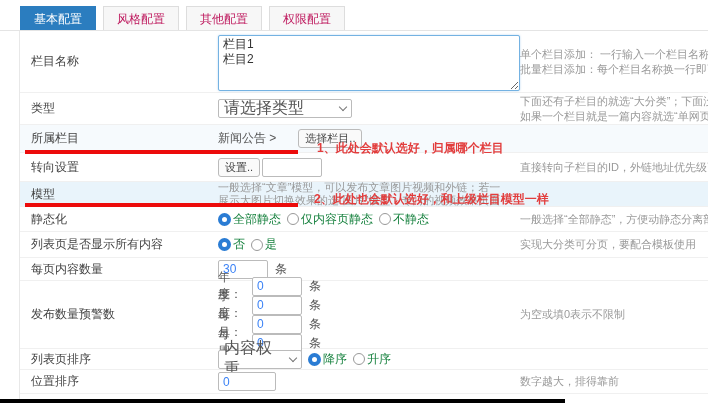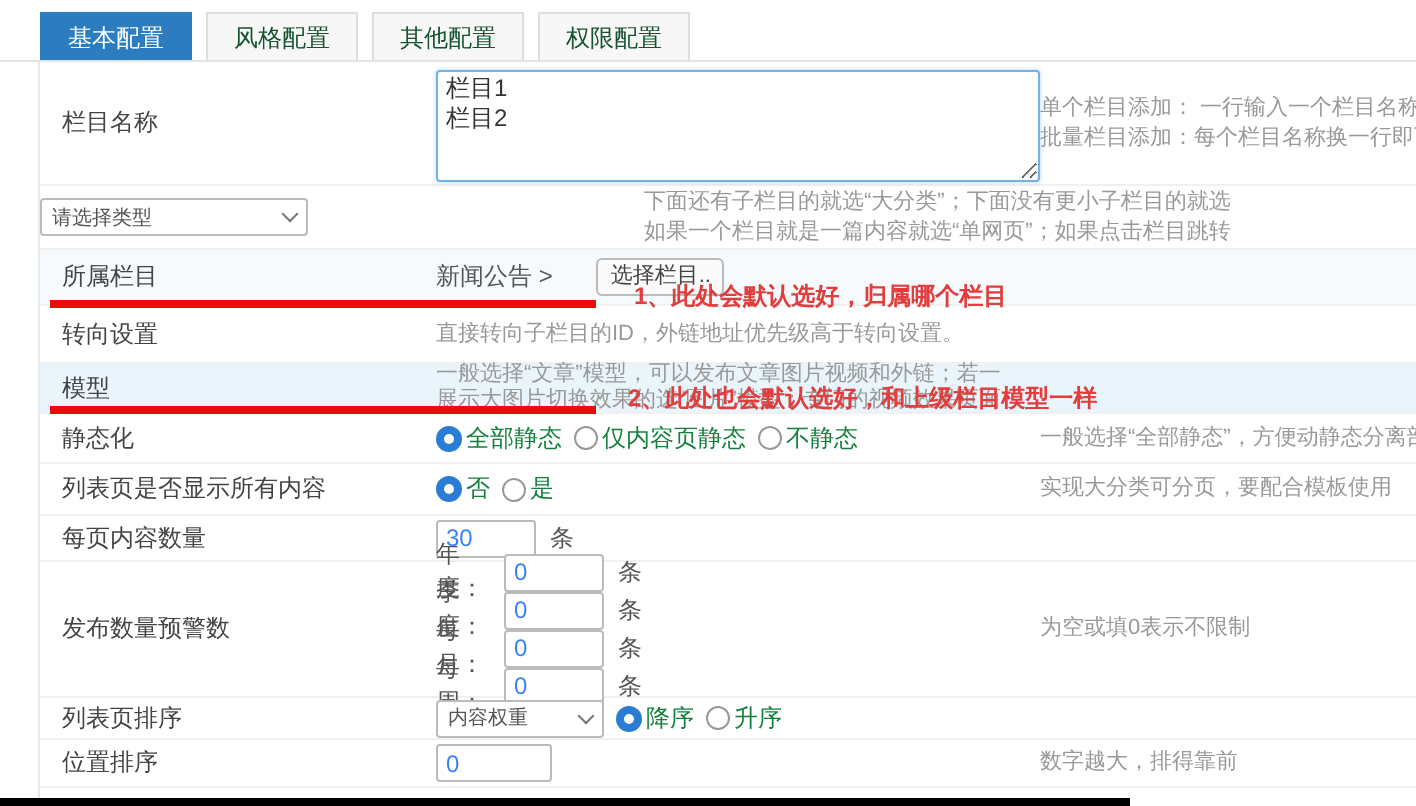--- a/index.html
+++ b/index.html
@@ -2,21 +2,21 @@
 <html><head>
 <meta charset="utf-8">
 <style>
   * { margin:0; padding:0; box-sizing:border-box; }
   html,body { width:708px; height:403px; overflow:hidden; background:#fff;
     font-family:"Liberation Sans", sans-serif; }
   body { position:relative; }
 
   
   .tabbar { position:absolute; left:20px; top:6px; height:24px; display:flex; gap:7px; }
-  .tab { height:24px; line-height:24px; padding:0 13px; font-size:12px; color:#14532d;
+  .tab { height:24px; line-height:24px; padding:0 13px; font-size:12px; color:#be185d;
     background:#f7f7f7; border:1px solid #ddd; border-bottom:none; cursor:pointer; }
   .tab.active { background:#2b7dbf; color:#fff; border-color:#2b7dbf; }
   .tabline { position:absolute; left:0; top:30px; width:760px; height:1px; background:#e4e4e4; }
 
   
   .form { position:absolute; left:19px; top:31px; width:760px; border-left:1px solid #e8e8e8; }
   .row { display:flex; align-items:center; border-bottom:1px solid #f0f0f0; position:relative; }
   .lab { width:198px; padding-left:11px; font-size:12px; color:#444; flex:none; }
   .field { width:302px; flex:none; display:flex; align-items:center; }
   .help { flex:1; font-size:11px; color:#999; line-height:15px; overflow:hidden;
@@ -29,21 +29,21 @@
   .r9 { height:68px; align-items:center; }
   .r10 { height:21px; } .r11 { height:24px; } .r12 { height:30px; border-bottom:none; }
 
   textarea.ta { width:345px; height:56px; margin-top:2px; resize:both;
     border:1px solid #74b2e2; border-radius:2px; outline:none; padding:1px 4px;
     font-size:12px; color:#333; line-height:15px; box-shadow:0 0 2px rgba(100,170,230,.5);
     font-family:"Liberation Sans", sans-serif; }
 
   .sel { height:19px; background:#fff; border:1px solid #bbb; border-radius:2px;
     display:flex; align-items:center; justify-content:space-between; padding:0 5px;
-    font-size:10px; color:#555; cursor:pointer; }
+    font-size:16px; color:#555; cursor:pointer; }
   .chev { width:6px; height:6px; border-right:1.5px solid #777; border-bottom:1.5px solid #777;
     transform:rotate(45deg); margin-top:-3px; flex:none; margin-left:6px; }
 
   .btn { height:19px; line-height:17px; padding:0 6px; font-size:11px; color:#444;
     background:#fafafa; border:1px solid #bbb; border-radius:3px; cursor:pointer; }
 
   input.txt { height:19px; border:1px solid #bbb; border-radius:2px; padding:0 4px;
     font-size:12px; color:#3b82f6; outline:none; font-family:"Liberation Sans", sans-serif; }
 
   .rad { width:12px; height:12px; border-radius:50%; border:1px solid #999; background:#fff;
@@ -82,20 +82,21 @@
       <textarea class="ta" spellcheck="false" style="">栏目1
 栏目2</textarea>
     </div>
     <div class="help">
       <div>单个栏目添加： 一行输入一个栏目名称即可；</div>
       <div>批量栏目添加：每个栏目名称换一行即可；</div>
     </div>
   </div>
 
   <div class="row r2">
+    <div class="lab">类型</div>
     <div class="field">
       <div class="sel" style="width:134px">
         <span>请选择类型</span>
         <i class="chev"></i>
       </div>
     </div>
     <div class="help">
       <div>下面还有子栏目的就选“大分类”；下面没有更小子栏目的就选</div>
       <div>如果一个栏目就是一篇内容就选“单网页”；如果点击栏目跳转</div>
     </div>
@@ -105,20 +106,24 @@
     <div class="lab">所属栏目</div>
     <div class="field">
       <span style="font-size:12px;color:#555;margin-right:22px">新闻公告 &gt;</span>
       <button class="btn">选择栏目..</button>
     </div>
     <div class="help"></div>
   </div>
 
   <div class="row r4">
     <div class="lab">转向设置</div>
+    <div class="field">
+      <button class="btn">设置..</button>
+      <input class="txt" style="width: 60px; margin-left: 2px;" value="">
+    </div>
     <div class="help">直接转向子栏目的ID，外链地址优先级高于转向设置。</div>
   </div>
 
   <div class="row r5">
     <div class="lab">模型</div>
     <div class="help" style="line-height:13px">
       <div>一般选择“文章”模型，可以发布文章图片视频和外链；若一</div>
       <div>展示大图片切换效果的选“图片”模型；专门的视频效果页面</div>
     </div>
   </div>

